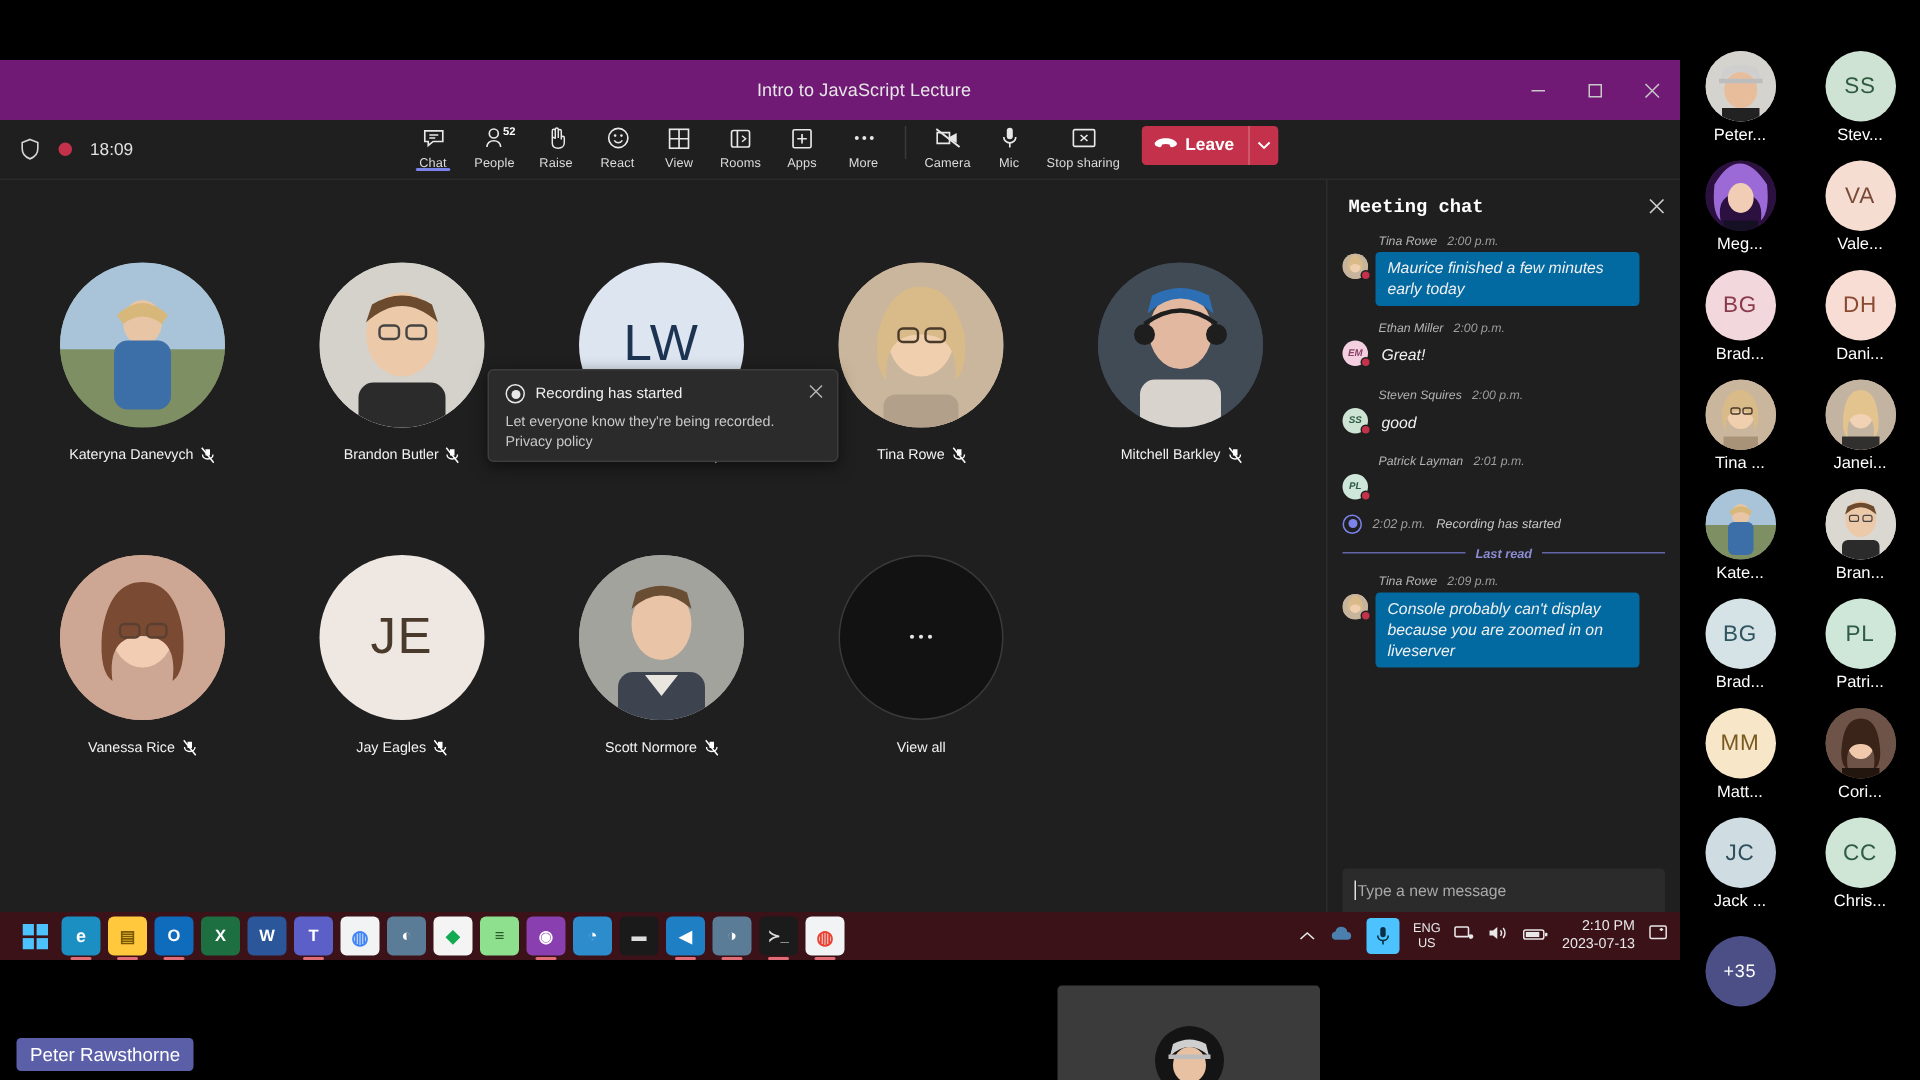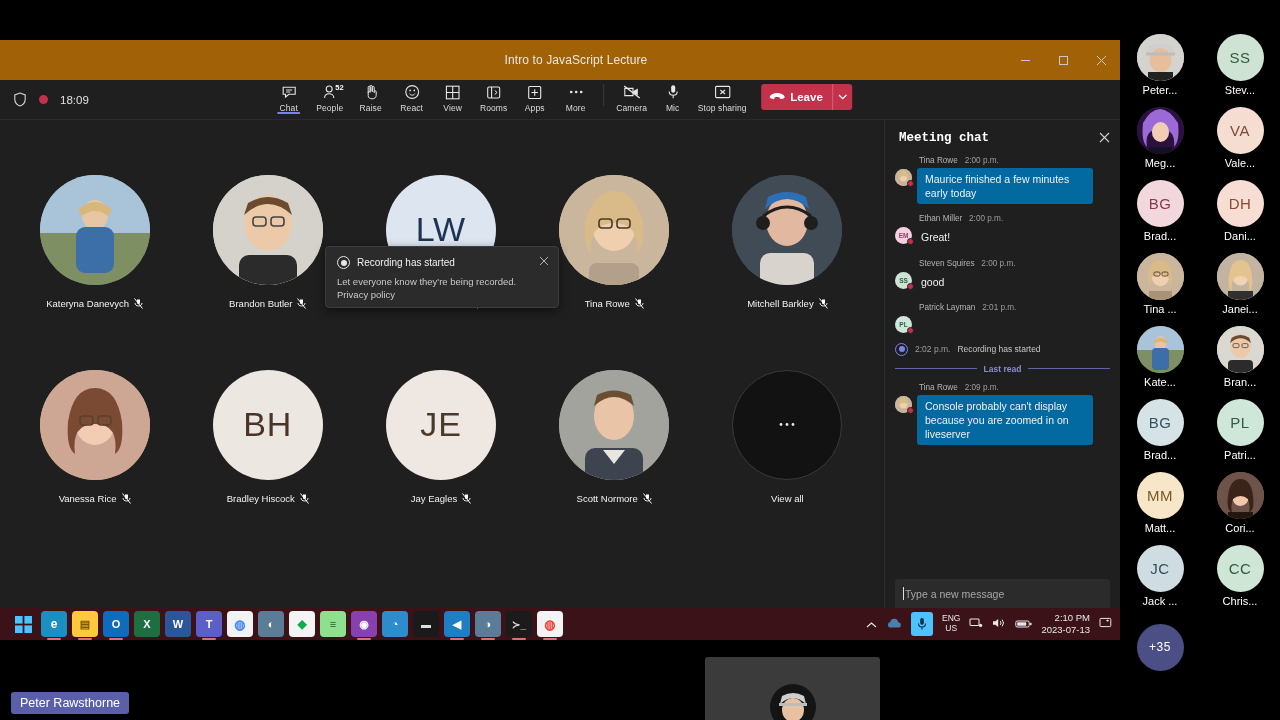--- a/index.html
+++ b/index.html
@@ -13,21 +13,21 @@
 
   
   .teams-window {
     position: absolute; left: 0; top: 40px;
     width: 1120px; height: 600px;
     background: #1f1f1f;
   }
 
   
   .titlebar {
-    position: relative; height: 40px; background: #a16207;
+    position: relative; height: 40px; background: #701a75;
     display: flex; align-items: center; justify-content: center; padding-left: 32px;
   }
   .titlebar .title { color: #e6e6e6; font-size: 12px; letter-spacing:.1px; }
   .win-controls { position: absolute; right: 0; top: 0; height: 40px; display: flex; }
   .win-btn {
     width: 38px; height: 40px; display:flex; align-items:center; justify-content:center;
     color:#c8c8c8;
   }
   .win-btn svg { display:block; }
 
@@ -120,21 +120,21 @@
   .toast-body { color:#c9c9c9; font-size:9.5px; margin-top:7px; line-height:1.35; }
 
   
   .chat-panel {
     position:absolute; left:884px; top:0; width:236px; height:520px;
     background:#1f1f1f; border-left:1px solid #2d2d2d; display:flex; flex-direction:column;
   }
   .chat-head { height:36px; display:flex; align-items:center; padding:0 10px 0 14px; }
   .chat-head .ct { color:#fff; font-size:12.5px; font-weight:bold; flex:1;font-family:Liberation Mono, monospace; }
   .chat-close { color:#cfcfcf; font-size:13px; cursor:pointer; }
-  .chat-body { flex:1; overflow:hidden; padding:0 10px 0 10px; position:relative; }
+  .chat-body { flex:1; overflow:hidden; padding:0 10px 0 10px; position:relative;font-style:italic; }
   .msg { margin-bottom:10px; }
   .msg-meta { font-size:8.2px; color:#9d9d9d; margin-left:24px; margin-bottom:3px; }
   .msg-meta .who { color:#b4b4b4; }
   .msg-row { display:flex; align-items:flex-start; gap:0; }
   .msg-av { width:17px; height:17px; border-radius:50%; flex:0 0 17px; margin-top:1px;
             display:flex; align-items:center; justify-content:center; font-size:6.5px; font-weight:bold;
             position:relative; overflow:visible;}
   .msg-av .inner { width:17px;height:17px;border-radius:50%; display:flex;align-items:center;justify-content:center; overflow:hidden;}
   .msg-av .pres { position:absolute; right:-2px; bottom:-1px; width:7px;height:7px;border-radius:50%;
                   background:#c4314b; border:1.5px solid #1f1f1f; }
@@ -500,35 +500,20 @@
               <span class="mute-ic">
                   <svg width="9" height="11" viewBox="0 0 9 11">
                     <path d="M3 1.5h3v4.2H3z" fill="#fff"></path>
                     <path d="M1 5c0 1.8 1.5 3 3.5 3s3.5-1.2 3.5-3" fill="none" stroke="#fff" stroke-width=".9"></path>
                     <path d="M.5.5l8 10" stroke="#fff" stroke-width="1"></path>
                   </svg>
                 </span>
             </div>
           </div>
 
-          <div class="tile">
-            <div class="avatar" style="background:#ece7e0;color:#4a342a">
-              <span>BH</span>
-            </div>
-            <div class="tile-name">
-              <span>Bradley Hiscock</span>
-              <span class="mute-ic">
-                  <svg width="9" height="11" viewBox="0 0 9 11">
-                    <path d="M3 1.5h3v4.2H3z" fill="#fff"></path>
-                    <path d="M1 5c0 1.8 1.5 3 3.5 3s3.5-1.2 3.5-3" fill="none" stroke="#fff" stroke-width=".9"></path>
-                    <path d="M.5.5l8 10" stroke="#fff" stroke-width="1"></path>
-                  </svg>
-                </span>
-            </div>
-          </div>
 
           <div class="tile">
             <div class="avatar" style="background:#efe8e2;color:#4a3a2c">
               <span>JE</span>
             </div>
             <div class="tile-name">
               <span>Jay Eagles</span>
               <span class="mute-ic">
                   <svg width="9" height="11" viewBox="0 0 9 11">
                     <path d="M3 1.5h3v4.2H3z" fill="#fff"></path>

